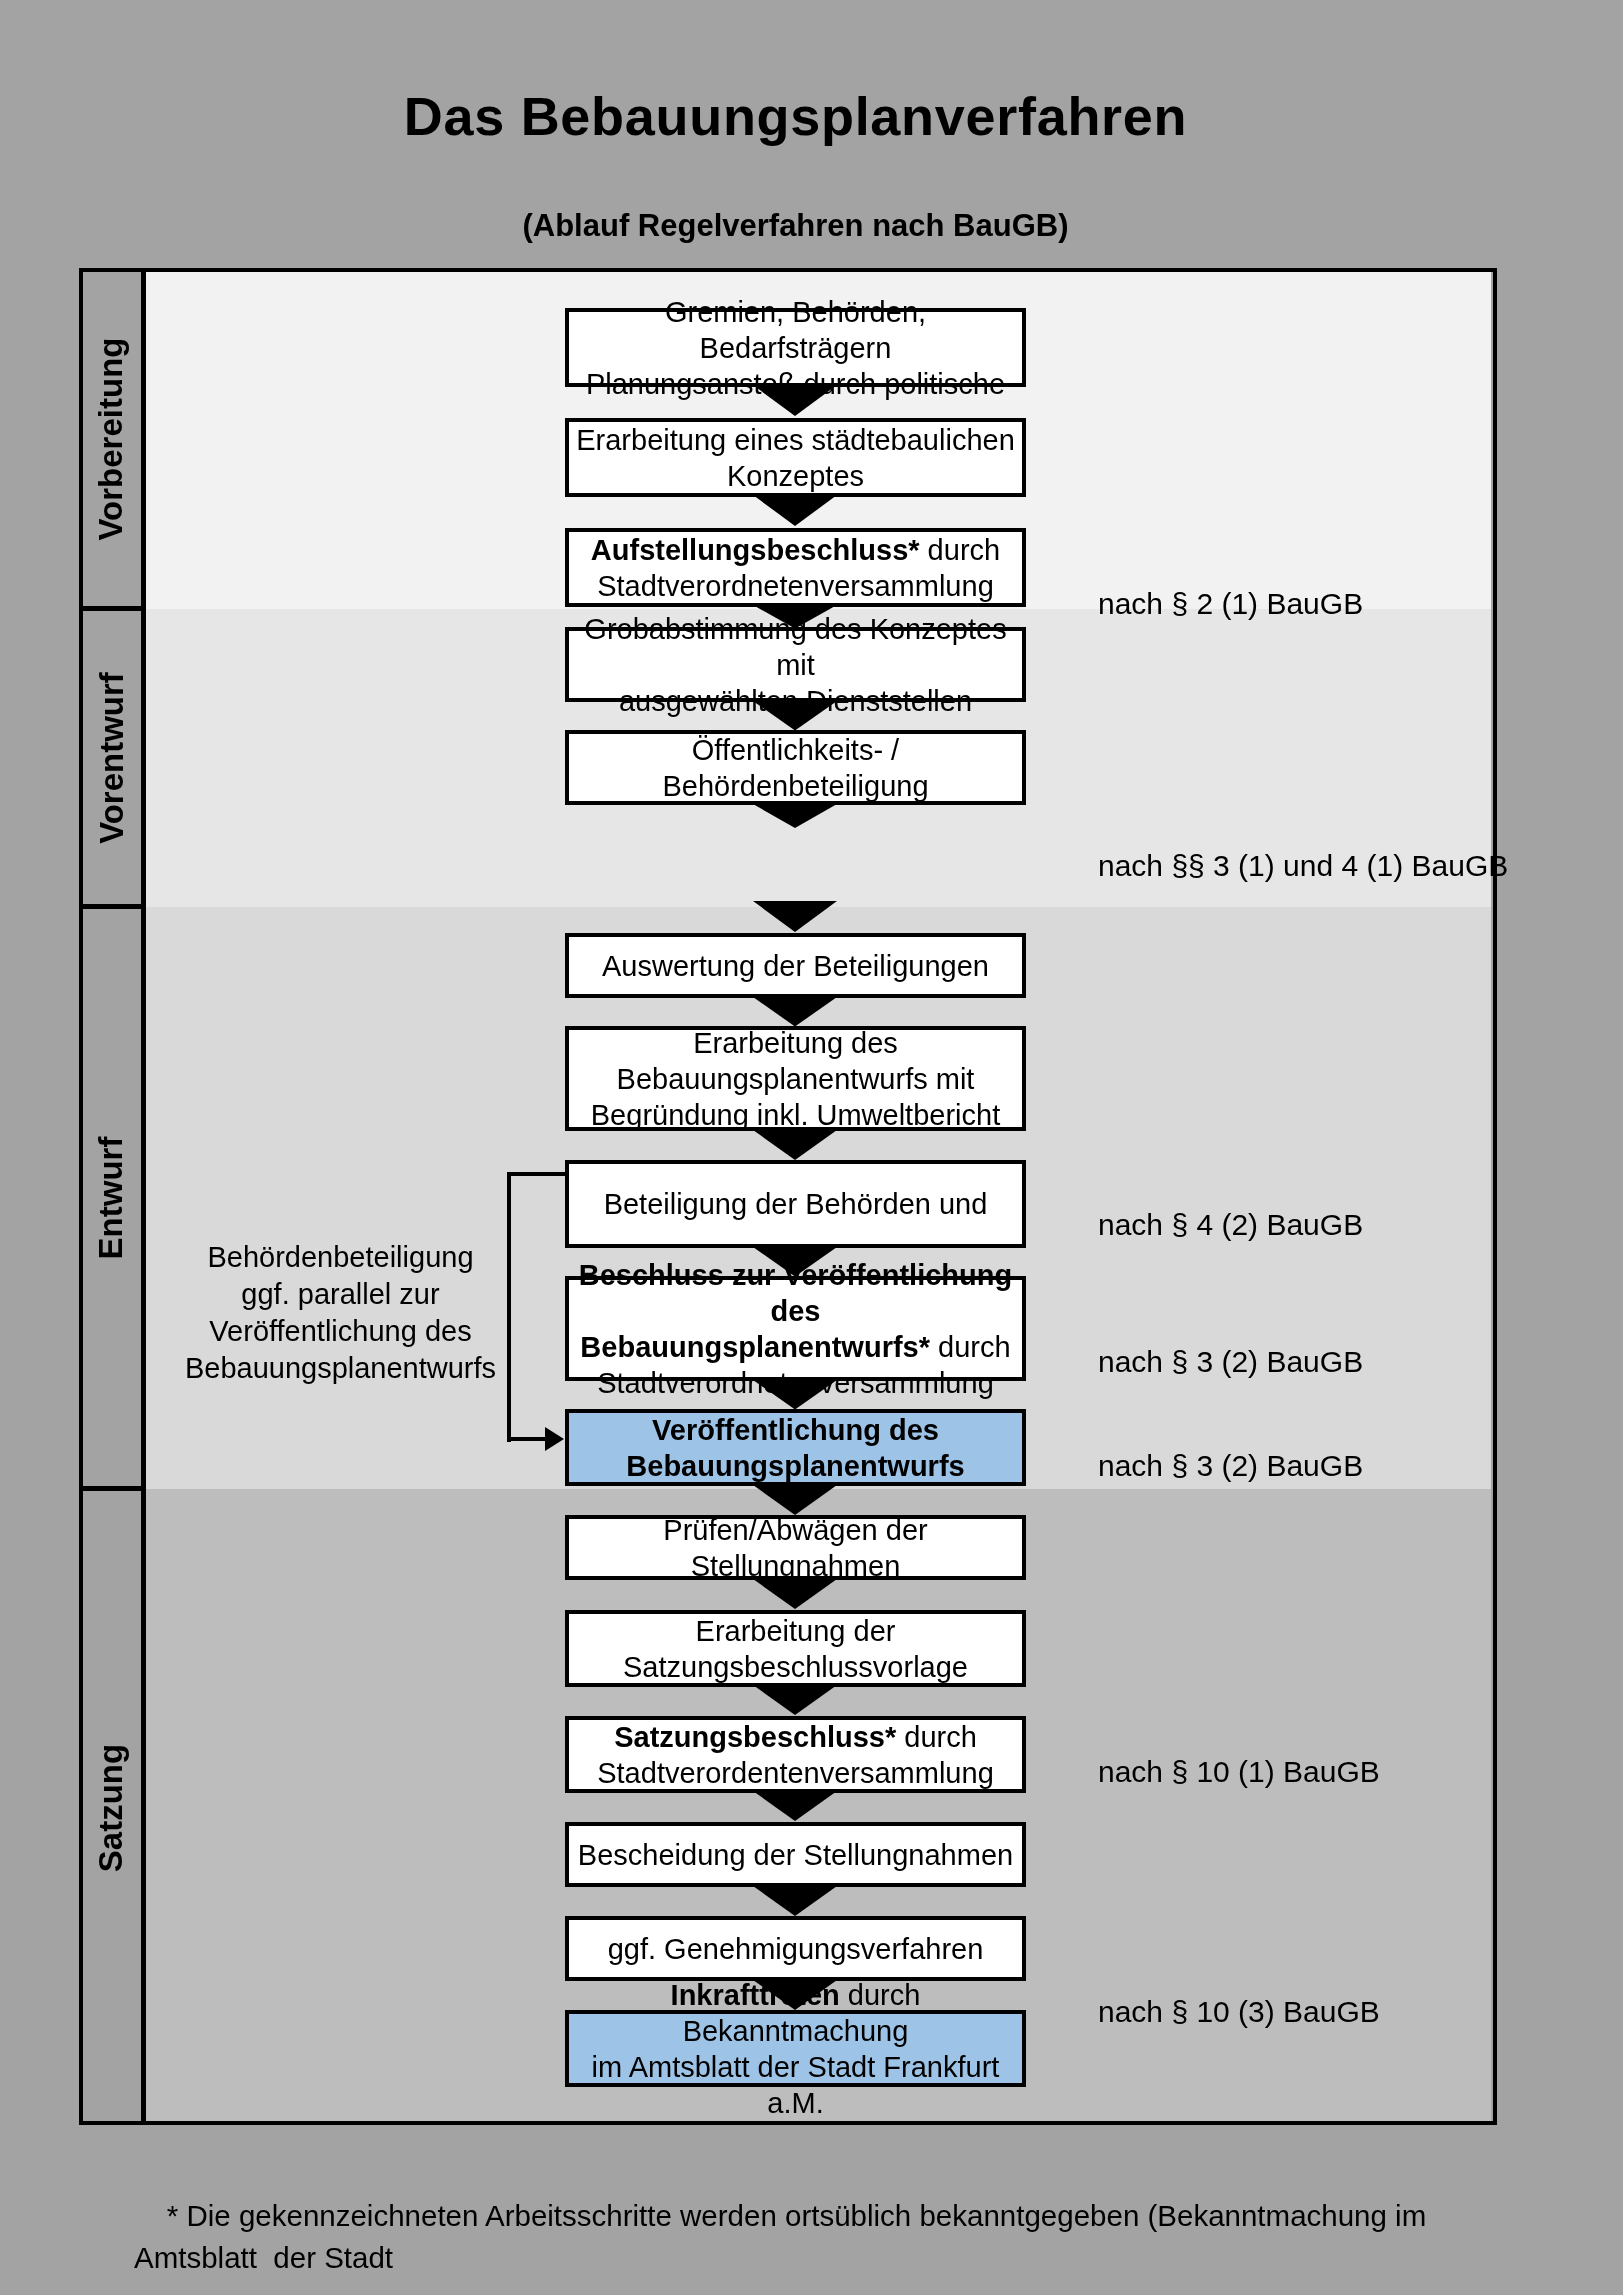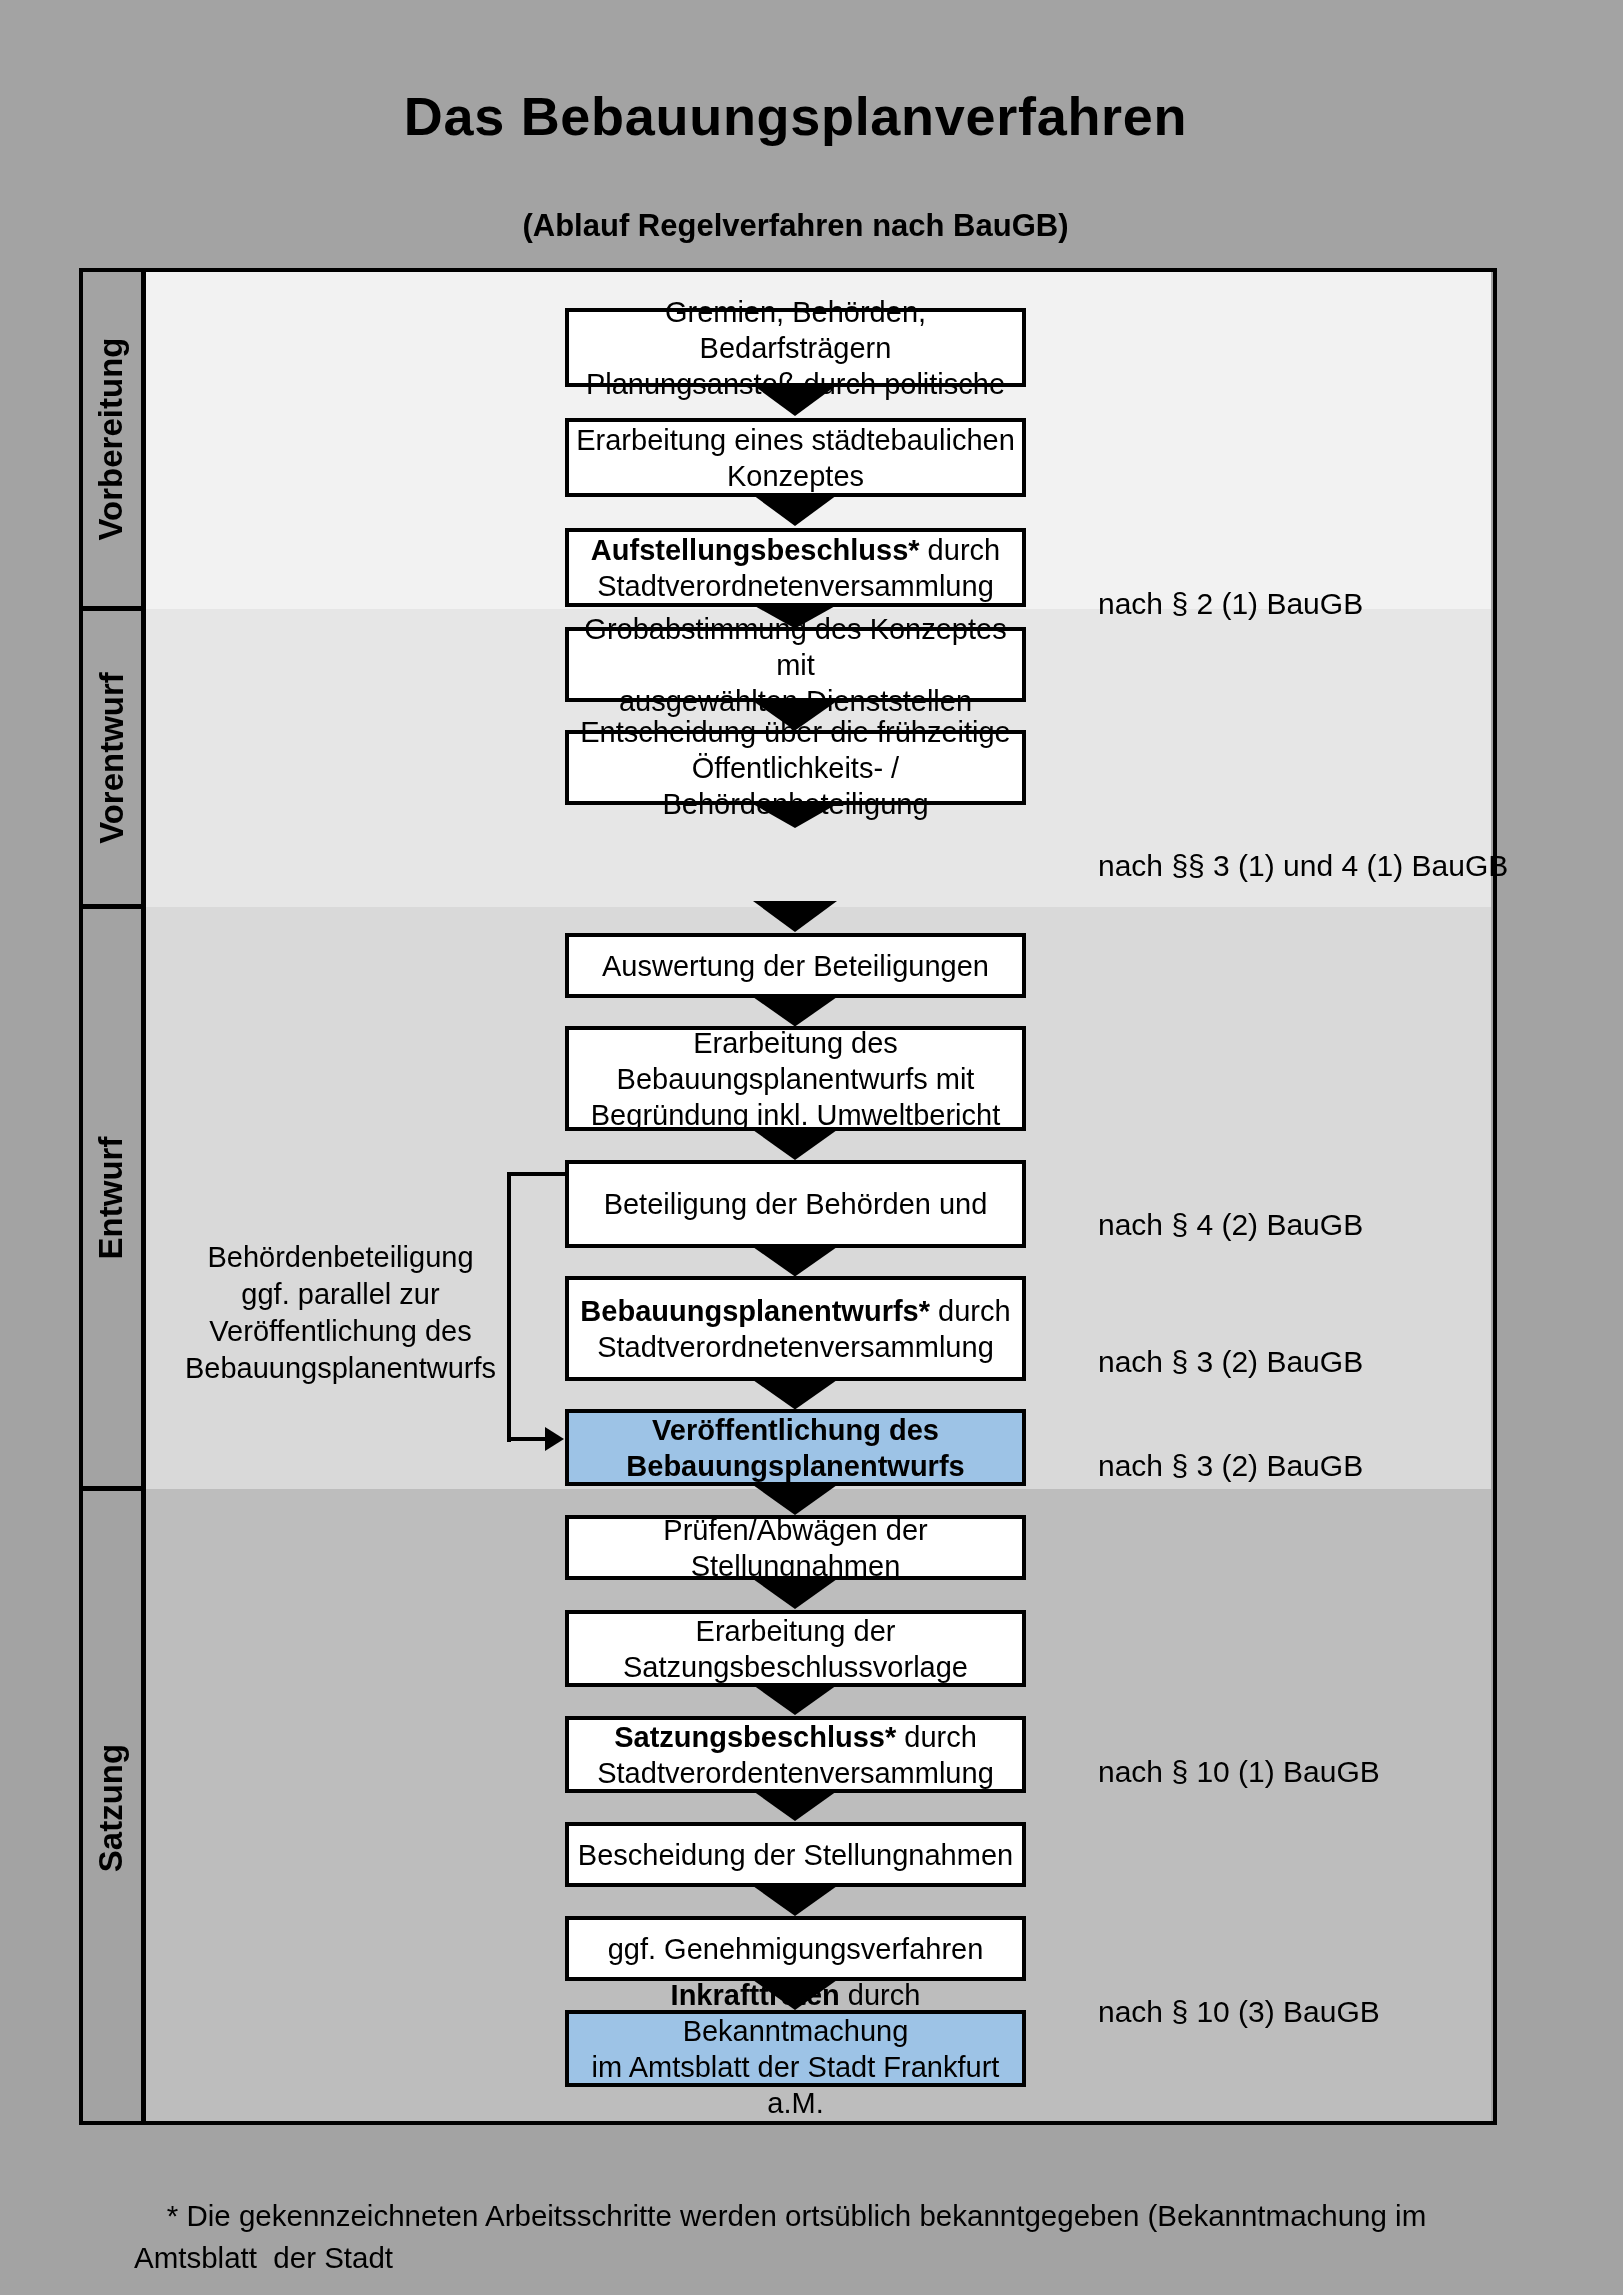--- a/index.html
+++ b/index.html
@@ -134,21 +134,20 @@
   </div>
   <div class="darrow" style="top:605px;height:23.6px"></div>
 
   <div class="fbox" style="top:627px;height:75px">
     <div>Grobabstimmung des Konzeptes mit</div>
     <div>ausgewählten Dienststellen</div>
   </div>
   <div class="darrow" style="top:701px;height:29.5px"></div>
 
   <div class="fbox" style="top:730px;height:75px">
-    <div>Entscheidung über die frühzeitige</div>
     <div>Öffentlichkeits- / Behördenbeteiligung</div>
   </div>
   <div class="darrow" style="top:804px;height:24px"></div>
 
   <div class="darrow" style="top:901px;height:31px"></div>
 
   <div class="fbox" style="top:933px;height:65px">
     <div>Auswertung der Beteiligungen</div>
   </div>
   <div class="darrow" style="top:997px;height:29.5px"></div>
@@ -159,20 +158,21 @@
     <div>Begründung inkl. Umweltbericht</div>
   </div>
   <div class="darrow" style="top:1130px;height:30px"></div>
 
   <div class="fbox" style="top:1160px;height:88px">
     <div>Beteiligung der Behörden und</div>
   </div>
   <div class="darrow" style="top:1247px;height:29.5px"></div>
 
   <div class="fbox" style="top:1276px;height:105px">
+    <div class="b">Beschluss zur Veröffentlichung des</div>
     <div><span class="b">Bebauungsplanentwurfs*</span><span> durch</span></div>
     <div>Stadtverordnetenversammlung</div>
   </div>
   <div class="darrow" style="top:1380px;height:29.5px"></div>
 
   <div class="fbox hl allbold" style="top:1409px;height:77px">
     <div>Veröffentlichung des</div>
     <div>Bebauungsplanentwurfs</div>
   </div>
   <div class="darrow" style="top:1485px;height:30px"></div>

